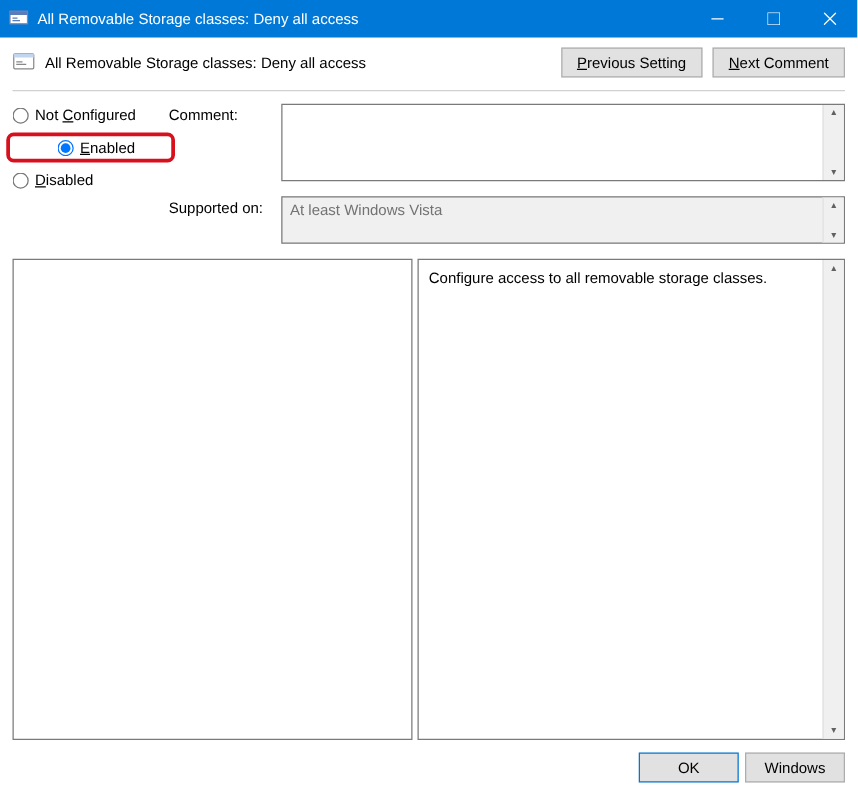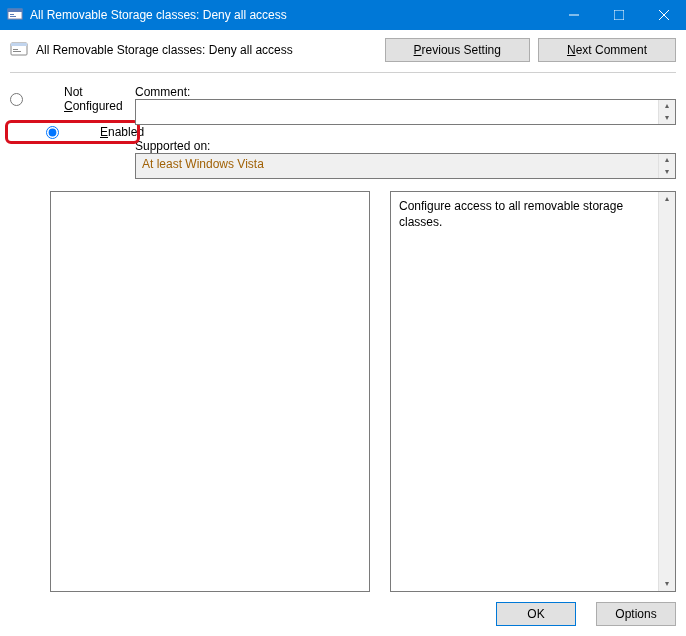--- a/index.html
+++ b/index.html
@@ -8,58 +8,58 @@
 .titlebar .icon { width: 16px; height: 16px; margin: 0 7px; display: inline-flex; align-items: center; justify-content: center; }
 .titlebar .title { flex: 1; font-size: 12px; }
 .tb-controls { display: flex; height: 100%; }
 .tb-btn { width: 45px; height: 100%; display: flex; align-items: center; justify-content: center; color: #fff; }
 
 .content { padding: 8px 10px 10px 10px; height: calc(100% - 30px); display: flex; flex-direction: column; }
 
 .header-row { display: flex; align-items: center; margin-bottom: 6px; }
 .header-row .hdr-icon { width: 18px; height: 18px; margin-right: 8px; }
 .header-row .hdr-title { flex: 1; font-size: 12px; }
-.hdr-btn { border: 1px solid #adadad; background: #e1e1e1; height: 24px; padding: 0 28px; font-size: 12px; margin-left: 8px; cursor: pointer; }
+.hdr-btn { border: 1px solid #adadad; background: #e1e1e1; height: 24px; padding: 0 12px; font-size: 12px; margin-left: 8px; cursor: pointer; }
 
 .underline-char { text-decoration: underline; }
 
 .separator { border-top: 1px solid #d0d0d0; margin: 4px 0 10px 0; }
 
 .config-row { display: flex; }
 .radio-col { width: 125px; padding-top: 2px; }
-.radio-opt { display: flex; align-items: center; margin-bottom: 12px; cursor: pointer; position: relative; gap: 36px; }
+.radio-opt { display: flex; align-items: center; margin-bottom: 12px; cursor: pointer; position: relative; }
 .radio-opt input { margin-right: 5px; }
 .radio-opt.highlighted { outline: 3px solid #d80f1c; outline-offset: 2px; border-radius: 1px; padding-right: 8px; padding-left: 36px; }
 
 .field-col { flex: 1; }
-.field-group { display: flex; margin-bottom: 12px; flex-direction: column; }
+.field-group { display: flex; margin-bottom: 12px; }
 .field-label { width: 90px; padding-top: 2px; }
 .field-box { flex: 1; border: 1px solid #7a7a7a; background: #fff; position: relative; display: flex; }
 .field-box.comment { height: 62px; }
 .field-box.supported { height: 38px; background: #f0f0f0; }
-.field-box .text-content { padding: 3px 6px; flex: 1; color: #a16207; }
+.field-box .text-content { padding: 3px 6px; flex: 1; color: #737373; }
 .scroll-stub { width: 17px; background: #f0f0f0; display: flex; flex-direction: column; justify-content: space-between; align-items: center; border-left: 1px solid #e0e0e0; }
 .scroll-arrow { color: #606060; font-size: 8px; line-height: 12px; }
 
 .panels-labels { display: flex; margin-top: 6px; margin-bottom: 4px; }
 .panel-label-left { width: 328px; }
 .panel-label-right { flex: 1; }
 
-.panels { display: flex; gap: 20px; flex: 1; min-height: 0; margin-left: 40px; }
+.panels { display: flex; gap: 4px; flex: 1; min-height: 0; }
 .panel { border: 1px solid #7a7a7a; background: #fff; display: flex; }
 .panel.options { width: 320px; }
 .panel.help { flex: 1; }
 .panel .panel-content { flex: 1; padding: 6px 8px; font-size: 12px; line-height: 1.35; overflow: hidden; }
 .panel .panel-content p { margin-bottom: 12px; }
 
 .panel .pscroll { width: 17px; background: #f0f0f0; border-left: 1px solid #e0e0e0; display: flex; flex-direction: column; }
 .panel .pscroll .thumb-area { flex: 1; }
 .panel .pscroll .arrow { color: #606060; font-size: 8px; text-align: center; line-height: 14px; }
 
-.footer { display: flex; justify-content: flex-end; gap: 20px; margin-top: 10px; }
+.footer { display: flex; justify-content: flex-end; gap: 5px; margin-top: 10px; }
 .footer-btn { border: 1px solid #adadad; background: #e1e1e1; height: 24px; width: 80px; font-size: 12px; cursor: pointer; }
 .footer-btn.default { border-color: #0078d7; }
 </style>
 </head>
 <body>
 
 <div class="titlebar">
   <span class="icon">
     <svg width="16" height="16" viewBox="0 0 16 16">
         <rect x="1" y="2" width="14" height="10" fill="#fff" stroke="#88a" stroke-width="1"></rect>
@@ -110,20 +110,24 @@
   <div class="config-row">
     <div class="radio-col">
       <label class="radio-opt">
         <input type="radio" name="state" style="">
         <span><span>Not </span><span class="underline-char">C</span><span>onfigured</span></span>
       </label>
       <label class="radio-opt highlighted">
         <input type="radio" name="state" checked="" style="">
         <span><span class="underline-char">E</span><span>nabled</span></span>
       </label>
+      <label class="radio-opt">
+        <input type="radio" name="state" style="">
+        <span><span class="underline-char">D</span><span>isabled</span></span>
+      </label>
     </div>
 
     <div class="field-col">
       <div class="field-group">
         <div class="field-label">Comment:</div>
         <div class="field-box comment">
           <div class="text-content"></div>
           <div class="scroll-stub">
             <span class="scroll-arrow">▴</span>
             <span class="scroll-arrow">▾</span>
@@ -155,16 +159,16 @@
       <div class="pscroll">
         <div class="arrow">▴</div>
         <div class="thumb-area"></div>
         <div class="arrow">▾</div>
       </div>
     </div>
   </div>
 
   <div class="footer">
     <button class="footer-btn default">OK</button>
-    <button class="footer-btn">Options</button>
+    <button class="footer-btn">Windows</button>
   </div>
 
 </div>
 
 </body></html>

